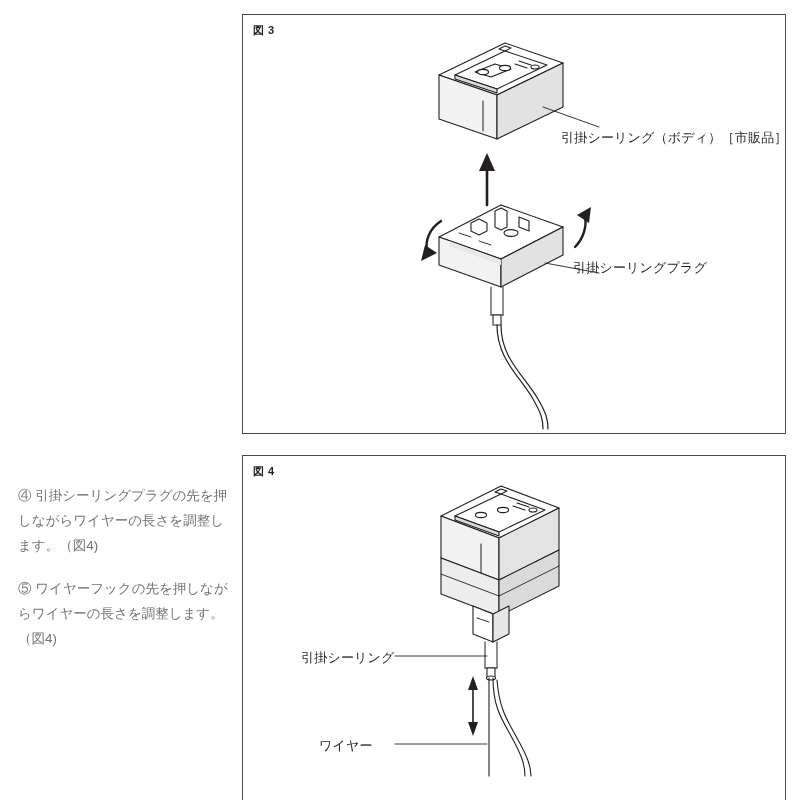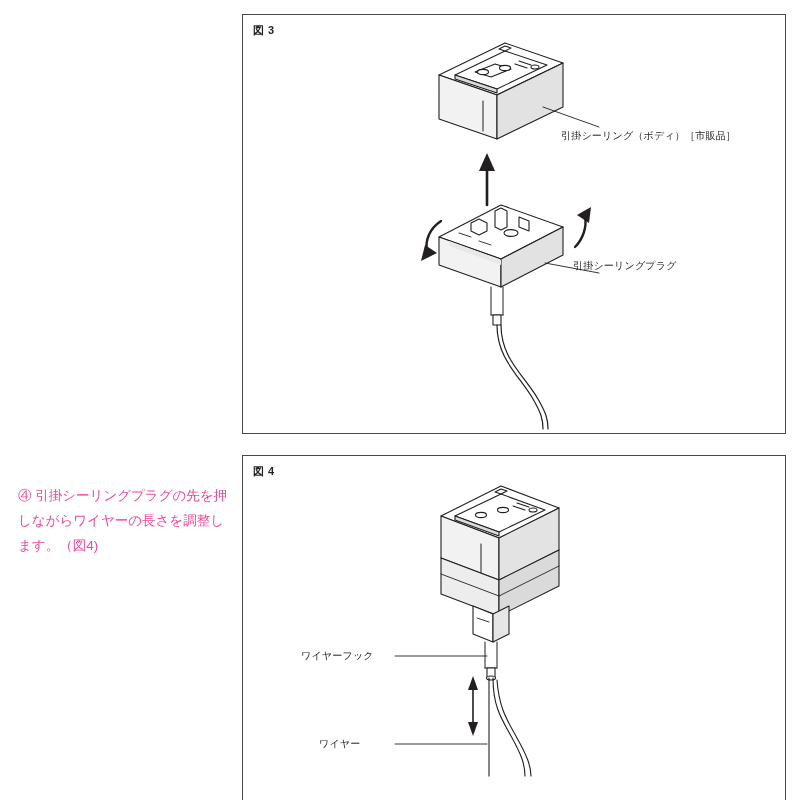--- a/index.html
+++ b/index.html
@@ -44,33 +44,33 @@
     position: absolute;
     left: 10px;
     top: 8px;
     font-size: 11px;
     font-weight: bold;
     letter-spacing: 0.5px;
     color: #231f20;
   }
   .callout {
     position: absolute;
-    font-size: 10px;
+    font-size: 13px;
     color: #231f20;
     white-space: nowrap;
     letter-spacing: 0.2px;
   }
   .steps {
     position: absolute;
     left: 18px;
     top: 484px;
     width: 210px;
     font-size: 13.5px;
     line-height: 1.85;
-    color: #ec4899;
+    color: #737373;
   }
   .steps p {
     margin: 0 0 18px 0;
     text-indent: 0;
   }
   svg { display: block; }
   .art {
     position: absolute;
     left: 0; top: 0;
   }
@@ -197,21 +197,22 @@
 
         <path d="M230,228 L230,272" stroke-width="1.6"></path>
         <polygon points="230,220 225,234 235,234" fill="#231f20" stroke="none"></polygon>
         <polygon points="230,280 225,266 235,266" fill="#231f20" stroke="none"></polygon>
 
         <path d="M152,200 L244,200" stroke-width="0.9"></path>
         <path d="M152,288 L244,288" stroke-width="0.9"></path>
       </g>
     </svg>
 
-    <div class="callout" style="left:58px; top:193px;">ワイヤーフック</div>
+    <div class="callout" style="left:58px; top:193px;">引掛シーリング</div>
     <div class="callout" style="left:76px; top:281px;">ワイヤー</div>
   </div>
 
   <div class="steps">
     <p>④ 引掛シーリングプラグの先を押しながらワイヤーの長さを調整します。（図4)</p>
+    <p>⑤ ワイヤーフックの先を押しながらワイヤーの長さを調整します。（図4)</p>
   </div>
 
 </div>
 
 </body></html>

